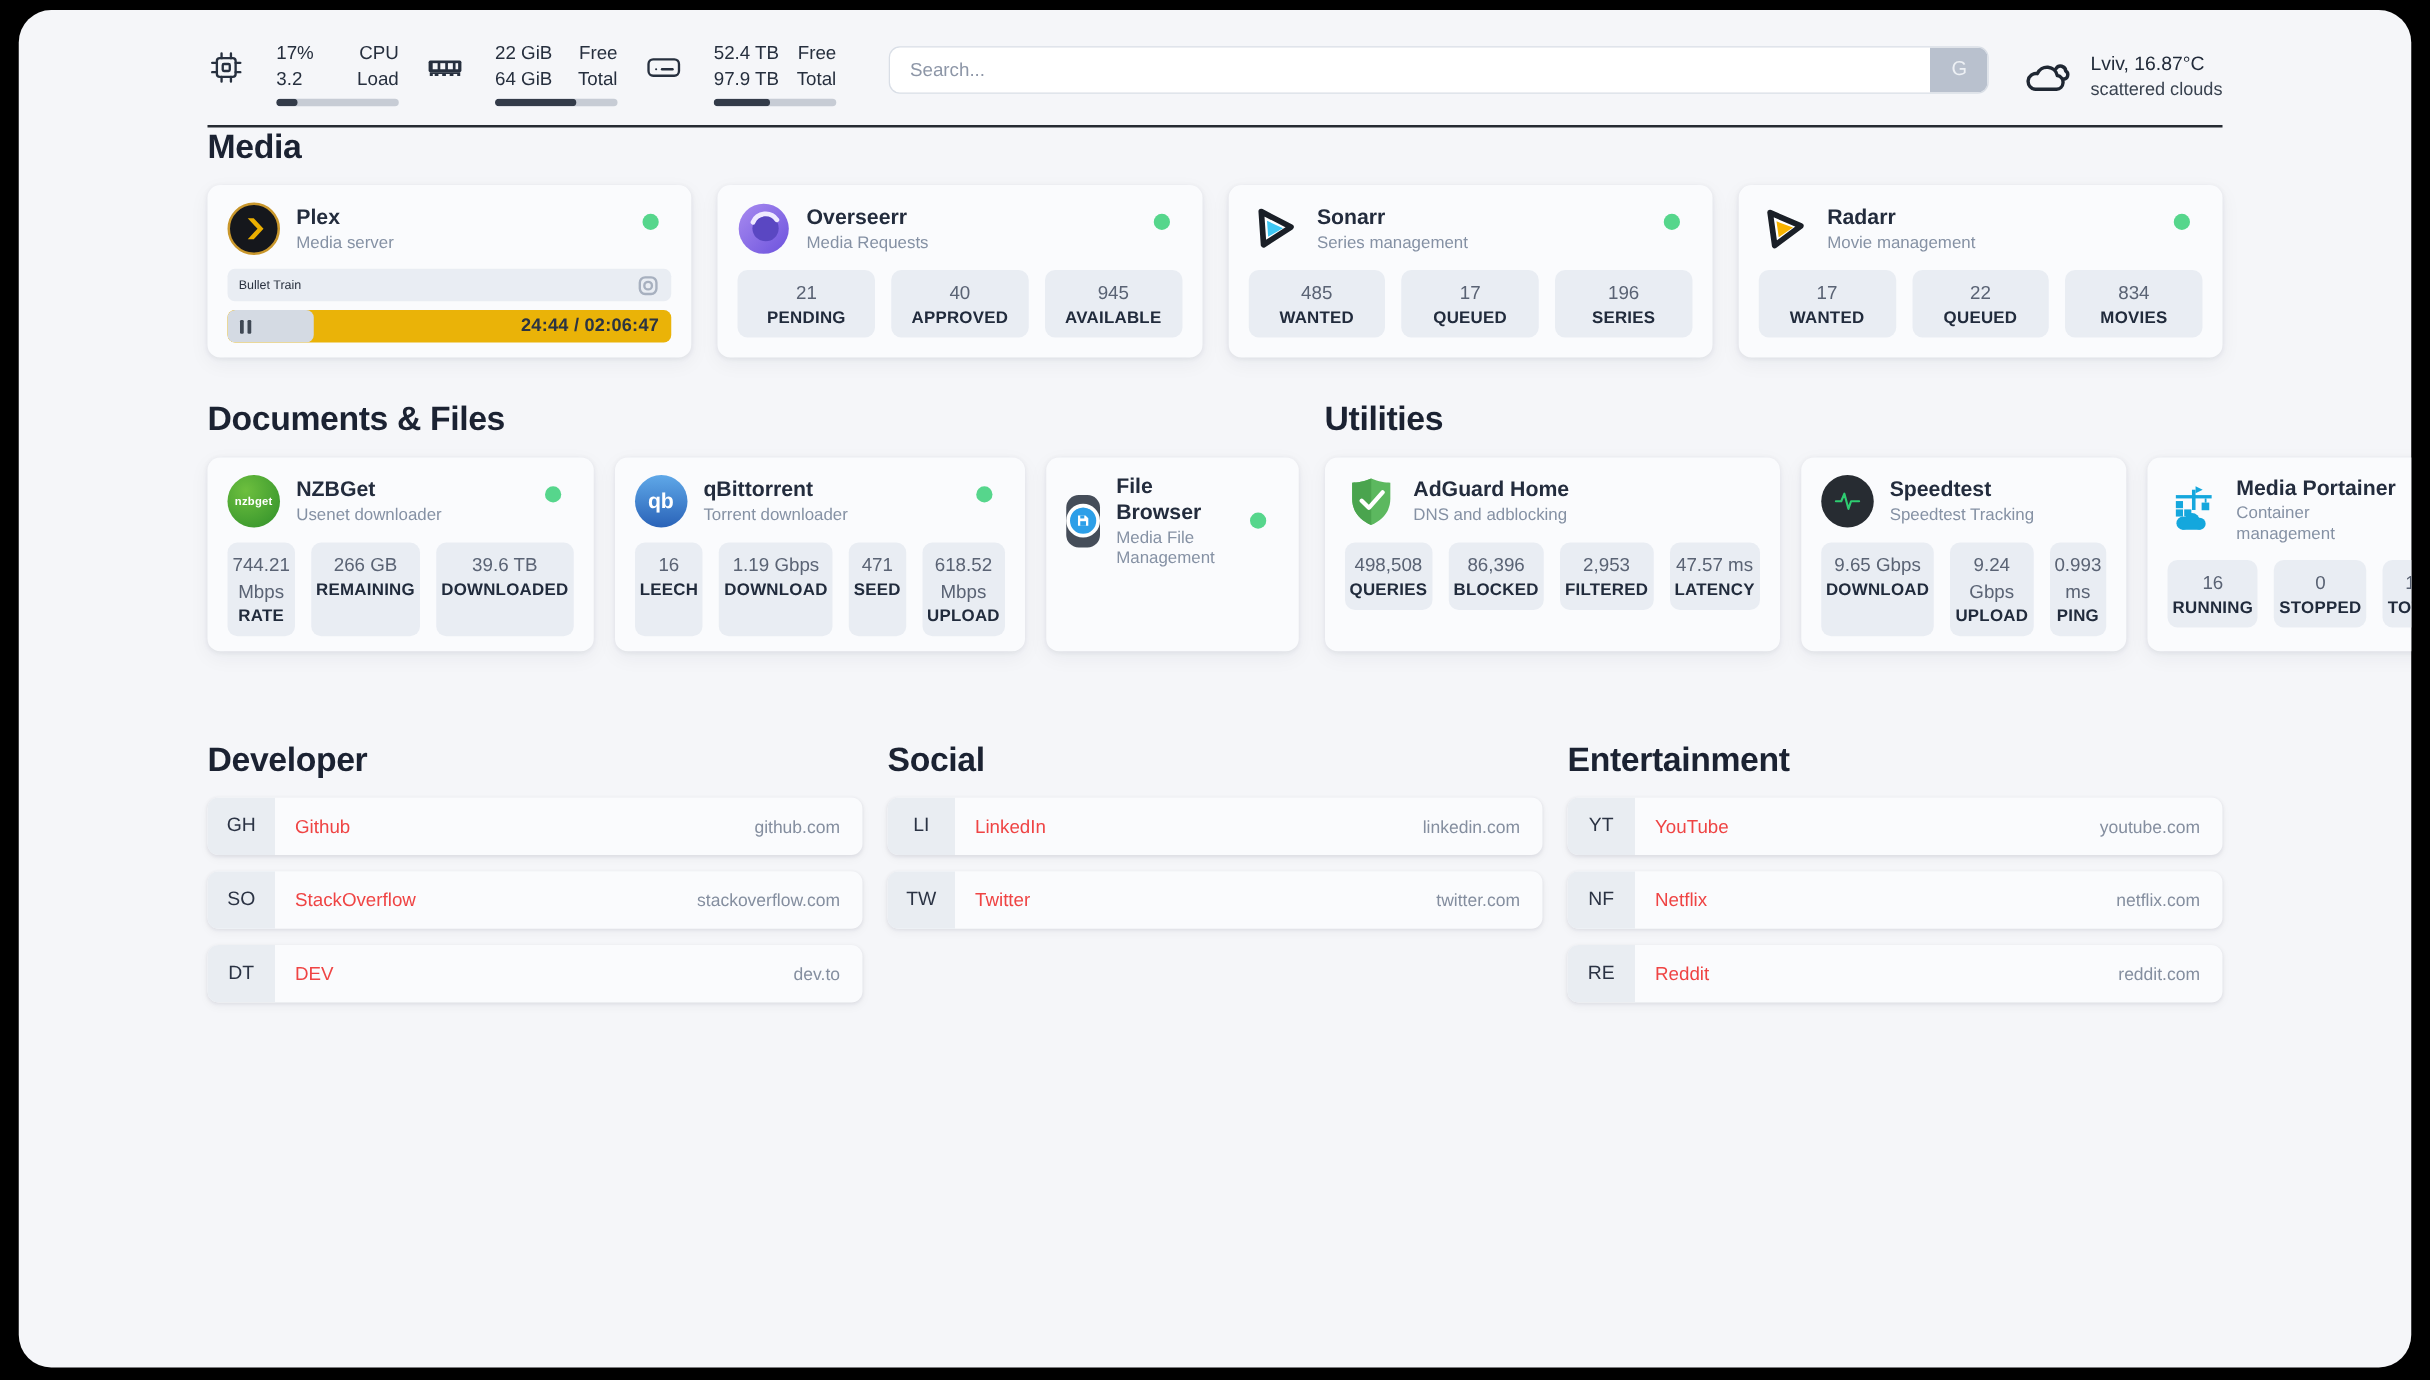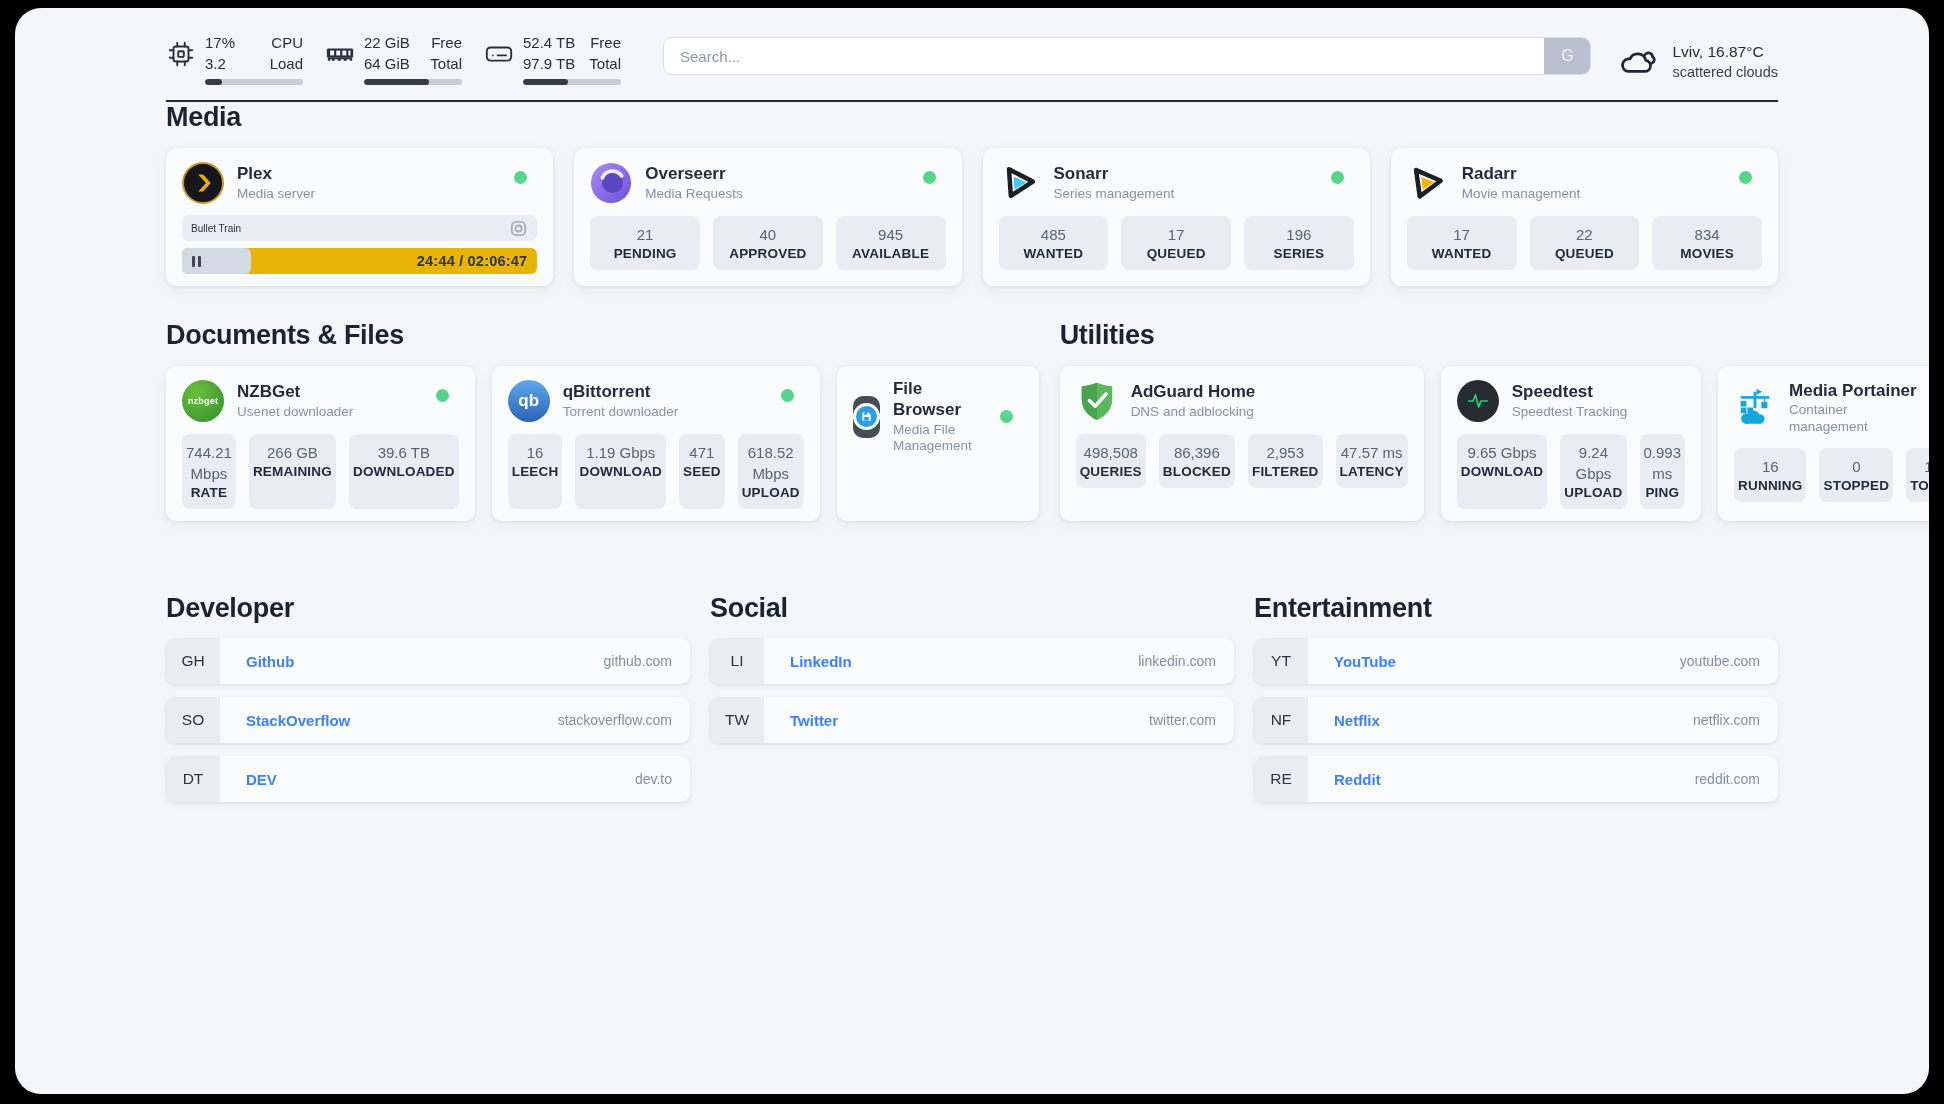--- a/index.html
+++ b/index.html
@@ -4,21 +4,21 @@
 <style>
   * { margin:0; padding:0; box-sizing:border-box; }
   html,body { width:1944px; height:1104px; background:#000; overflow:hidden;
     font-family:"Liberation Sans","DejaVu Sans",sans-serif; }
   .page { position:absolute; left:15px; right:15px; top:8px; bottom:10px;
     background:#f5f6f9; border-radius:26px; overflow:hidden; }
   .container { width:1612px; margin:0 auto; padding-top:24px; }
 
   
   .topbar { display:flex; align-items:flex-start; }
-  .res-widget { display:flex; gap:9px; margin-right:22px; }
+  .res-widget { display:flex; gap:25px; margin-right:22px; }
   .res-widget svg { margin-top:7px; flex:none; }
   .res-info { width:98px; font-size:15px; color:#262f3e; font-weight:500; }
   .res-row { display:flex; justify-content:space-between; line-height:21px; }
   .res-bar { height:6px; background:#c7ccd5; border-radius:3px; margin-top:5px; overflow:hidden; }
   .res-fill { height:100%; background:#333b49; border-radius:3px; }
 
   .search-wrap { flex:1; display:flex; margin:5px 26px 0 20px; height:38px;
     border:1px solid #d9dee6; border-radius:9px; background:#fff; overflow:hidden; }
   .search-input { flex:1; border:none; outline:none; padding:0 16px; font-size:15px;
     color:#2a3342; background:transparent; font-family:inherit; }
@@ -83,24 +83,24 @@
   
   .two-col { display:grid; grid-template-columns:1fr 1fr; gap:21px; margin-top:34px; }
   .col-stack { display:flex; flex-direction:row; gap:17px; margin-top:15px; }
   .slim-card { padding:12px 16px; }
   .slim-card .status-dot { align-self:center; margin-top:0; }
 
   
   .bookmarks-grid { display:grid; grid-template-columns:repeat(3,1fr); gap:20px; margin-top:72px; }
   .bm-rows { display:flex; flex-direction:column; gap:13px; margin-top:14px; }
   .bm-row { height:46px; background:#fafbfd; border-radius:9px; display:flex; align-items:stretch;
-    box-shadow:0 1px 3px rgba(20,30,55,.08), 0 3px 8px rgba(20,30,55,.04); cursor:pointer; overflow:hidden;gap:10px; }
+    box-shadow:0 1px 3px rgba(20,30,55,.08), 0 3px 8px rgba(20,30,55,.04); cursor:pointer; overflow:hidden; }
   .bm-badge { width:54px; background:#e9edf2; display:flex; align-items:center; justify-content:center;
     font-size:15.5px; font-weight:500; color:#2b3344; flex:none; }
-  .bm-name { font-size:15px; font-weight:700; color:#3b82f6; display:flex; align-items:center; padding-left:16px; }
+  .bm-name { font-size:15px; font-weight:400; color:#ef4444; display:flex; align-items:center; padding-left:16px; }
   .bm-url { margin-left:auto; display:flex; align-items:center; padding-right:18px; font-size:14px; color:#848e9f; }
 </style>
 </head>
 <body>
 
 <div class="page">
 <div class="container">
 
   <div class="topbar">
 

